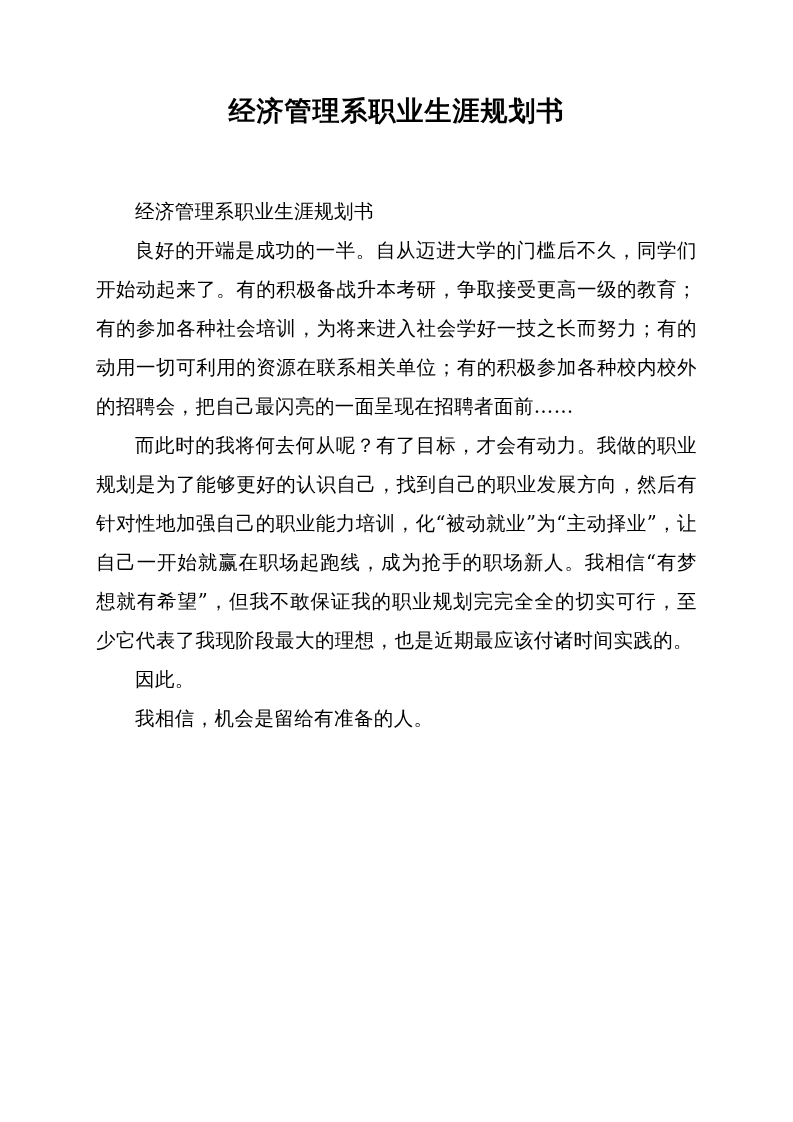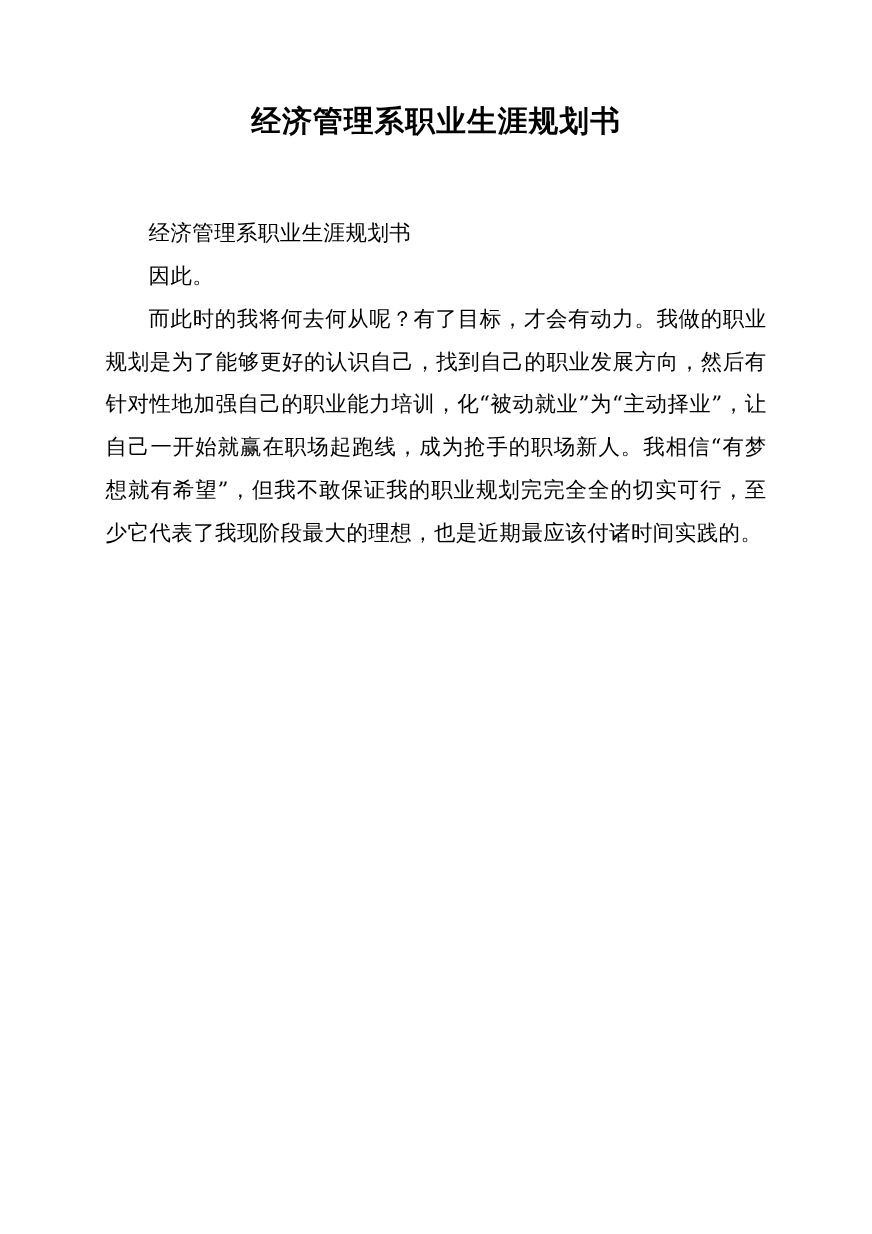--- a/index.html
+++ b/index.html
@@ -49,17 +49,19 @@
 </style>
 </head>
 <body>
 
 <div class="page">
 
   <h1 class="doc-title">经济管理系职业生涯规划书</h1>
 
   <div class="body-block">
     <p class="para short">经济管理系职业生涯规划书</p>
+    <p class="para">良好的开端是成功的一半。自从迈进大学的门槛后不久，同学们开始动起来了。有的积极备战升本考研，争取接受更高一级的教育；有的参加各种社会培训，为将来进入社会学好一技之长而努力；有的动用一切可利用的资源在联系相关单位；有的积极参加各种校内校外的招聘会，把自己最闪亮的一面呈现在招聘者面前……</p>
+    <p class="para">而此时的我将何去何从呢？有了目标，才会有动力。我做的职业规划是为了能够更好的认识自己，找到自己的职业发展方向，然后有针对性地加强自己的职业能力培训，化“被动就业”为“主动择业”，让自己一开始就赢在职场起跑线，成为抢手的职场新人。我相信“有梦想就有希望”，但我不敢保证我的职业规划完完全全的切实可行，至少它代表了我现阶段最大的理想，也是近期最应该付诸时间实践的。</p>
     <p class="para short">因此。</p>
-    <p class="para">而此时的我将何去何从呢？有了目标，才会有动力。我做的职业规划是为了能够更好的认识自己，找到自己的职业发展方向，然后有针对性地加强自己的职业能力培训，化“被动就业”为“主动择业”，让自己一开始就赢在职场起跑线，成为抢手的职场新人。我相信“有梦想就有希望”，但我不敢保证我的职业规划完完全全的切实可行，至少它代表了我现阶段最大的理想，也是近期最应该付诸时间实践的。</p>
+    <p class="para short">我相信，机会是留给有准备的人。</p>
   </div>
 
 </div>
 
 </body></html>

